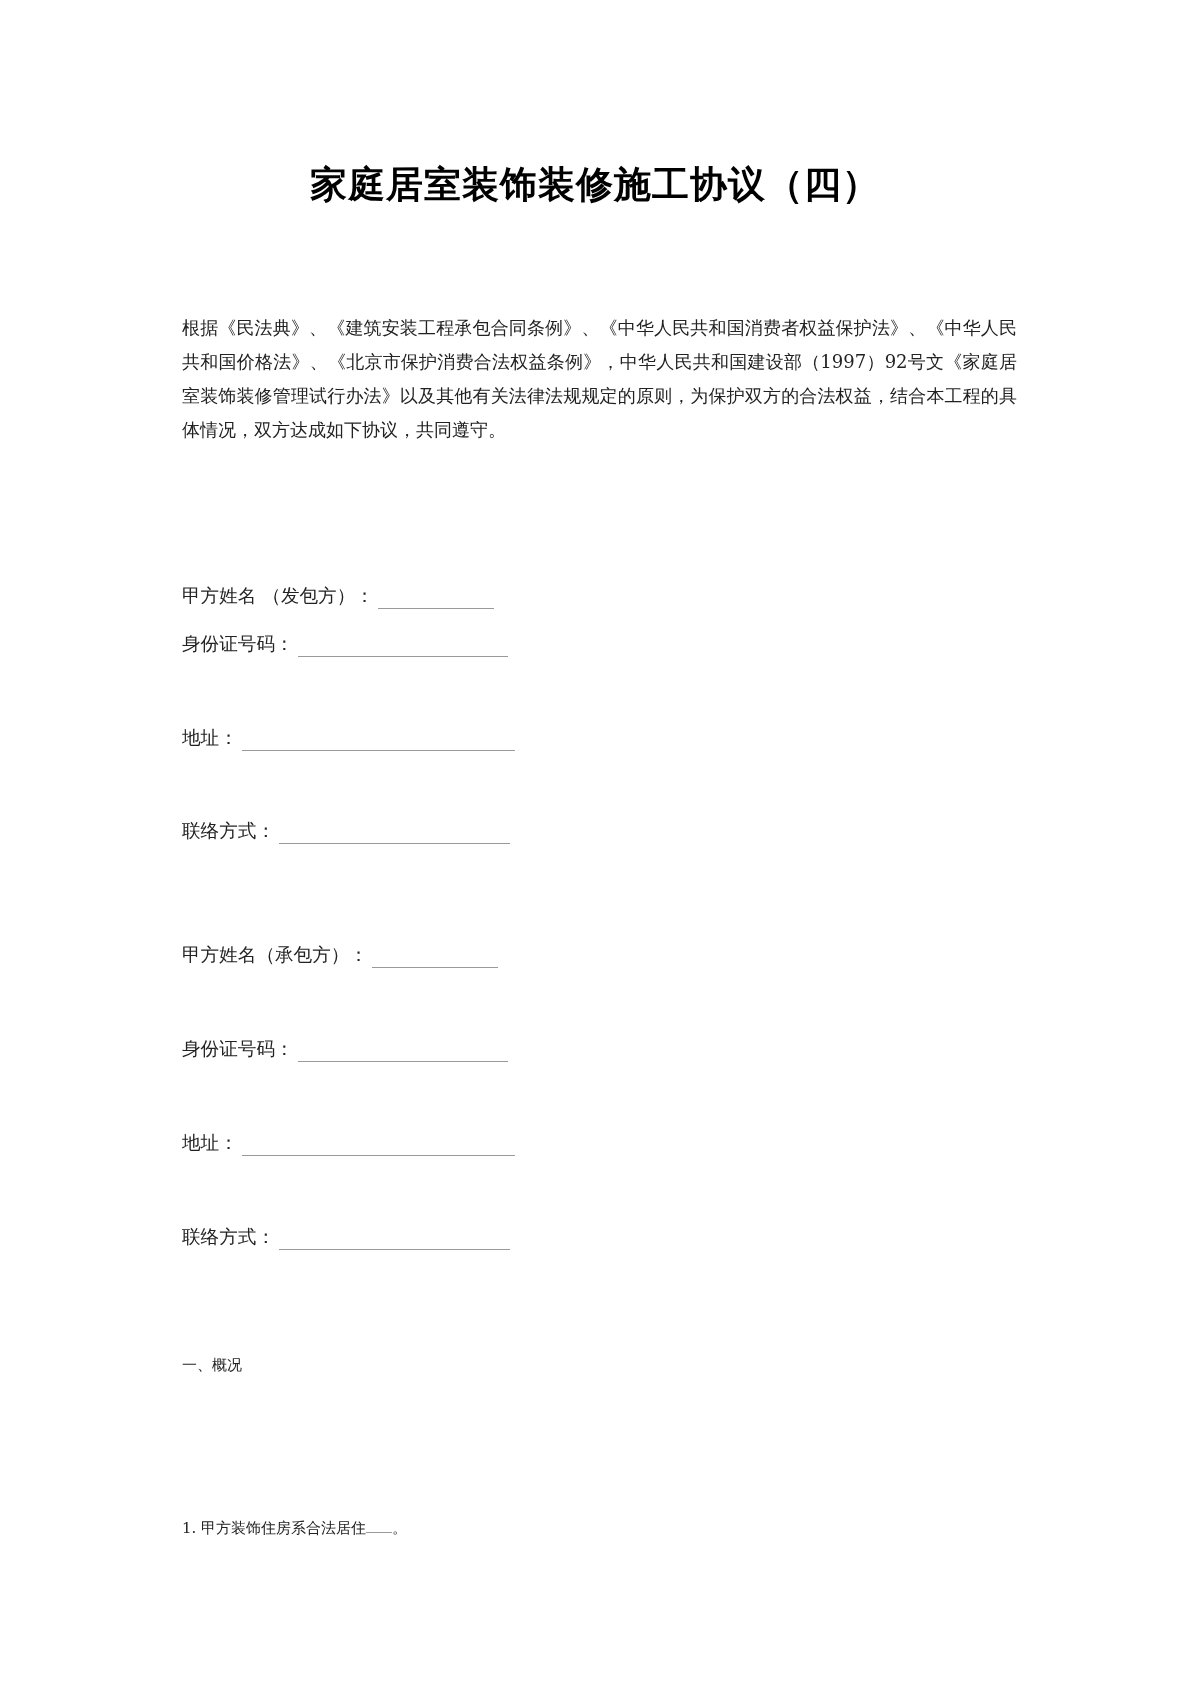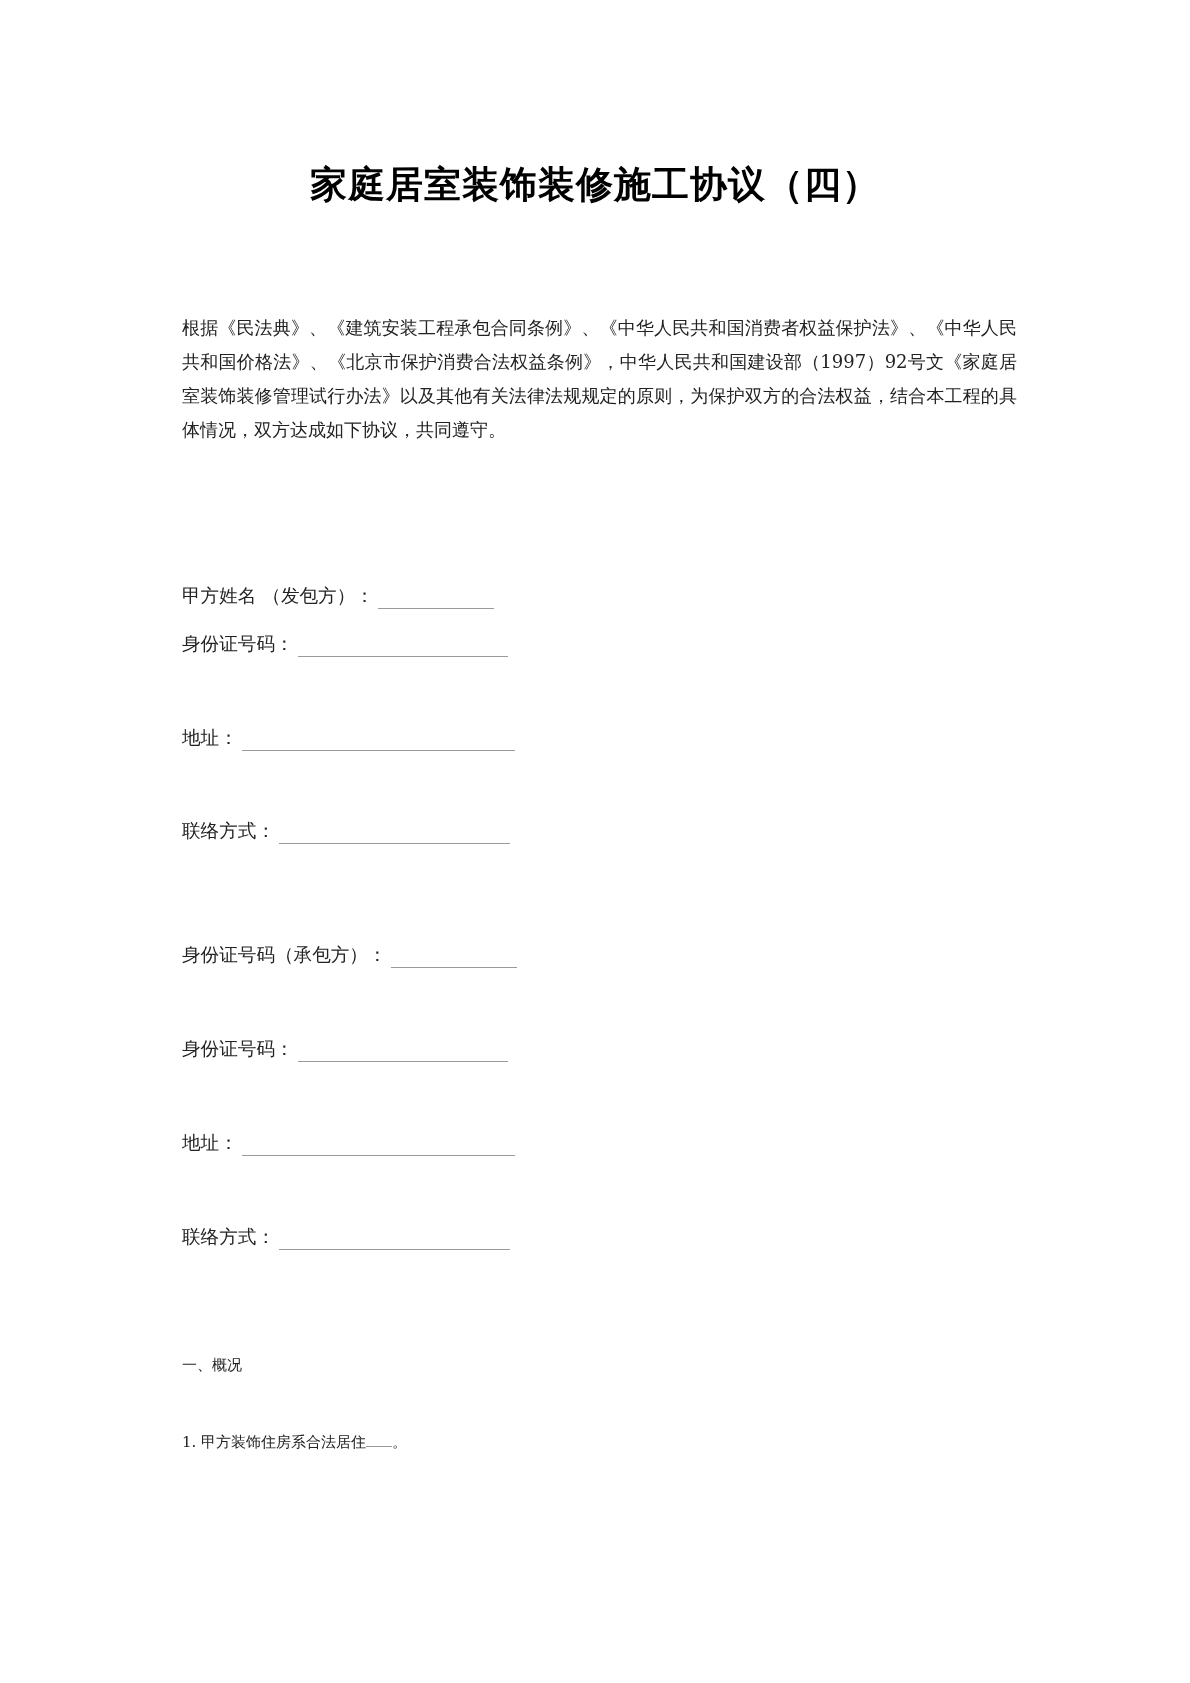--- a/index.html
+++ b/index.html
@@ -53,32 +53,32 @@
 <div class="field" style="top:725px;">
   <span>地址：</span>
   <span class="line" style="width:273px;"></span>
 </div>
 <div class="field" style="top:818px;">
   <span>联络方式：</span>
   <span class="line" style="width:231px;"></span>
 </div>
 
 <div class="field" style="top:942px;">
-  <span>身份证号码（承包方）：</span>
+  <span>甲方姓名（承包方）：</span>
   <span class="line" style="width:126px;"></span>
 </div>
 <div class="field" style="top:1036px;">
   <span>身份证号码：</span>
   <span class="line" style="width:210px;"></span>
 </div>
 <div class="field" style="top:1130px;">
   <span>地址：</span>
   <span class="line" style="width:273px;"></span>
 </div>
 <div class="field" style="top:1224px;">
   <span>联络方式：</span>
   <span class="line" style="width:231px;"></span>
 </div>
 
 <div class="section" style="top:1352px;">一、概况</div>
-<div class="section" style="top:1428px;text-align:right;">
+<div class="section" style="top:1514px;text-align:right;">
   <span>1. 甲方装饰住房系合法居住</span><span class="blank-inline"></span><span>。</span>
 </div>
 
 </body></html>

